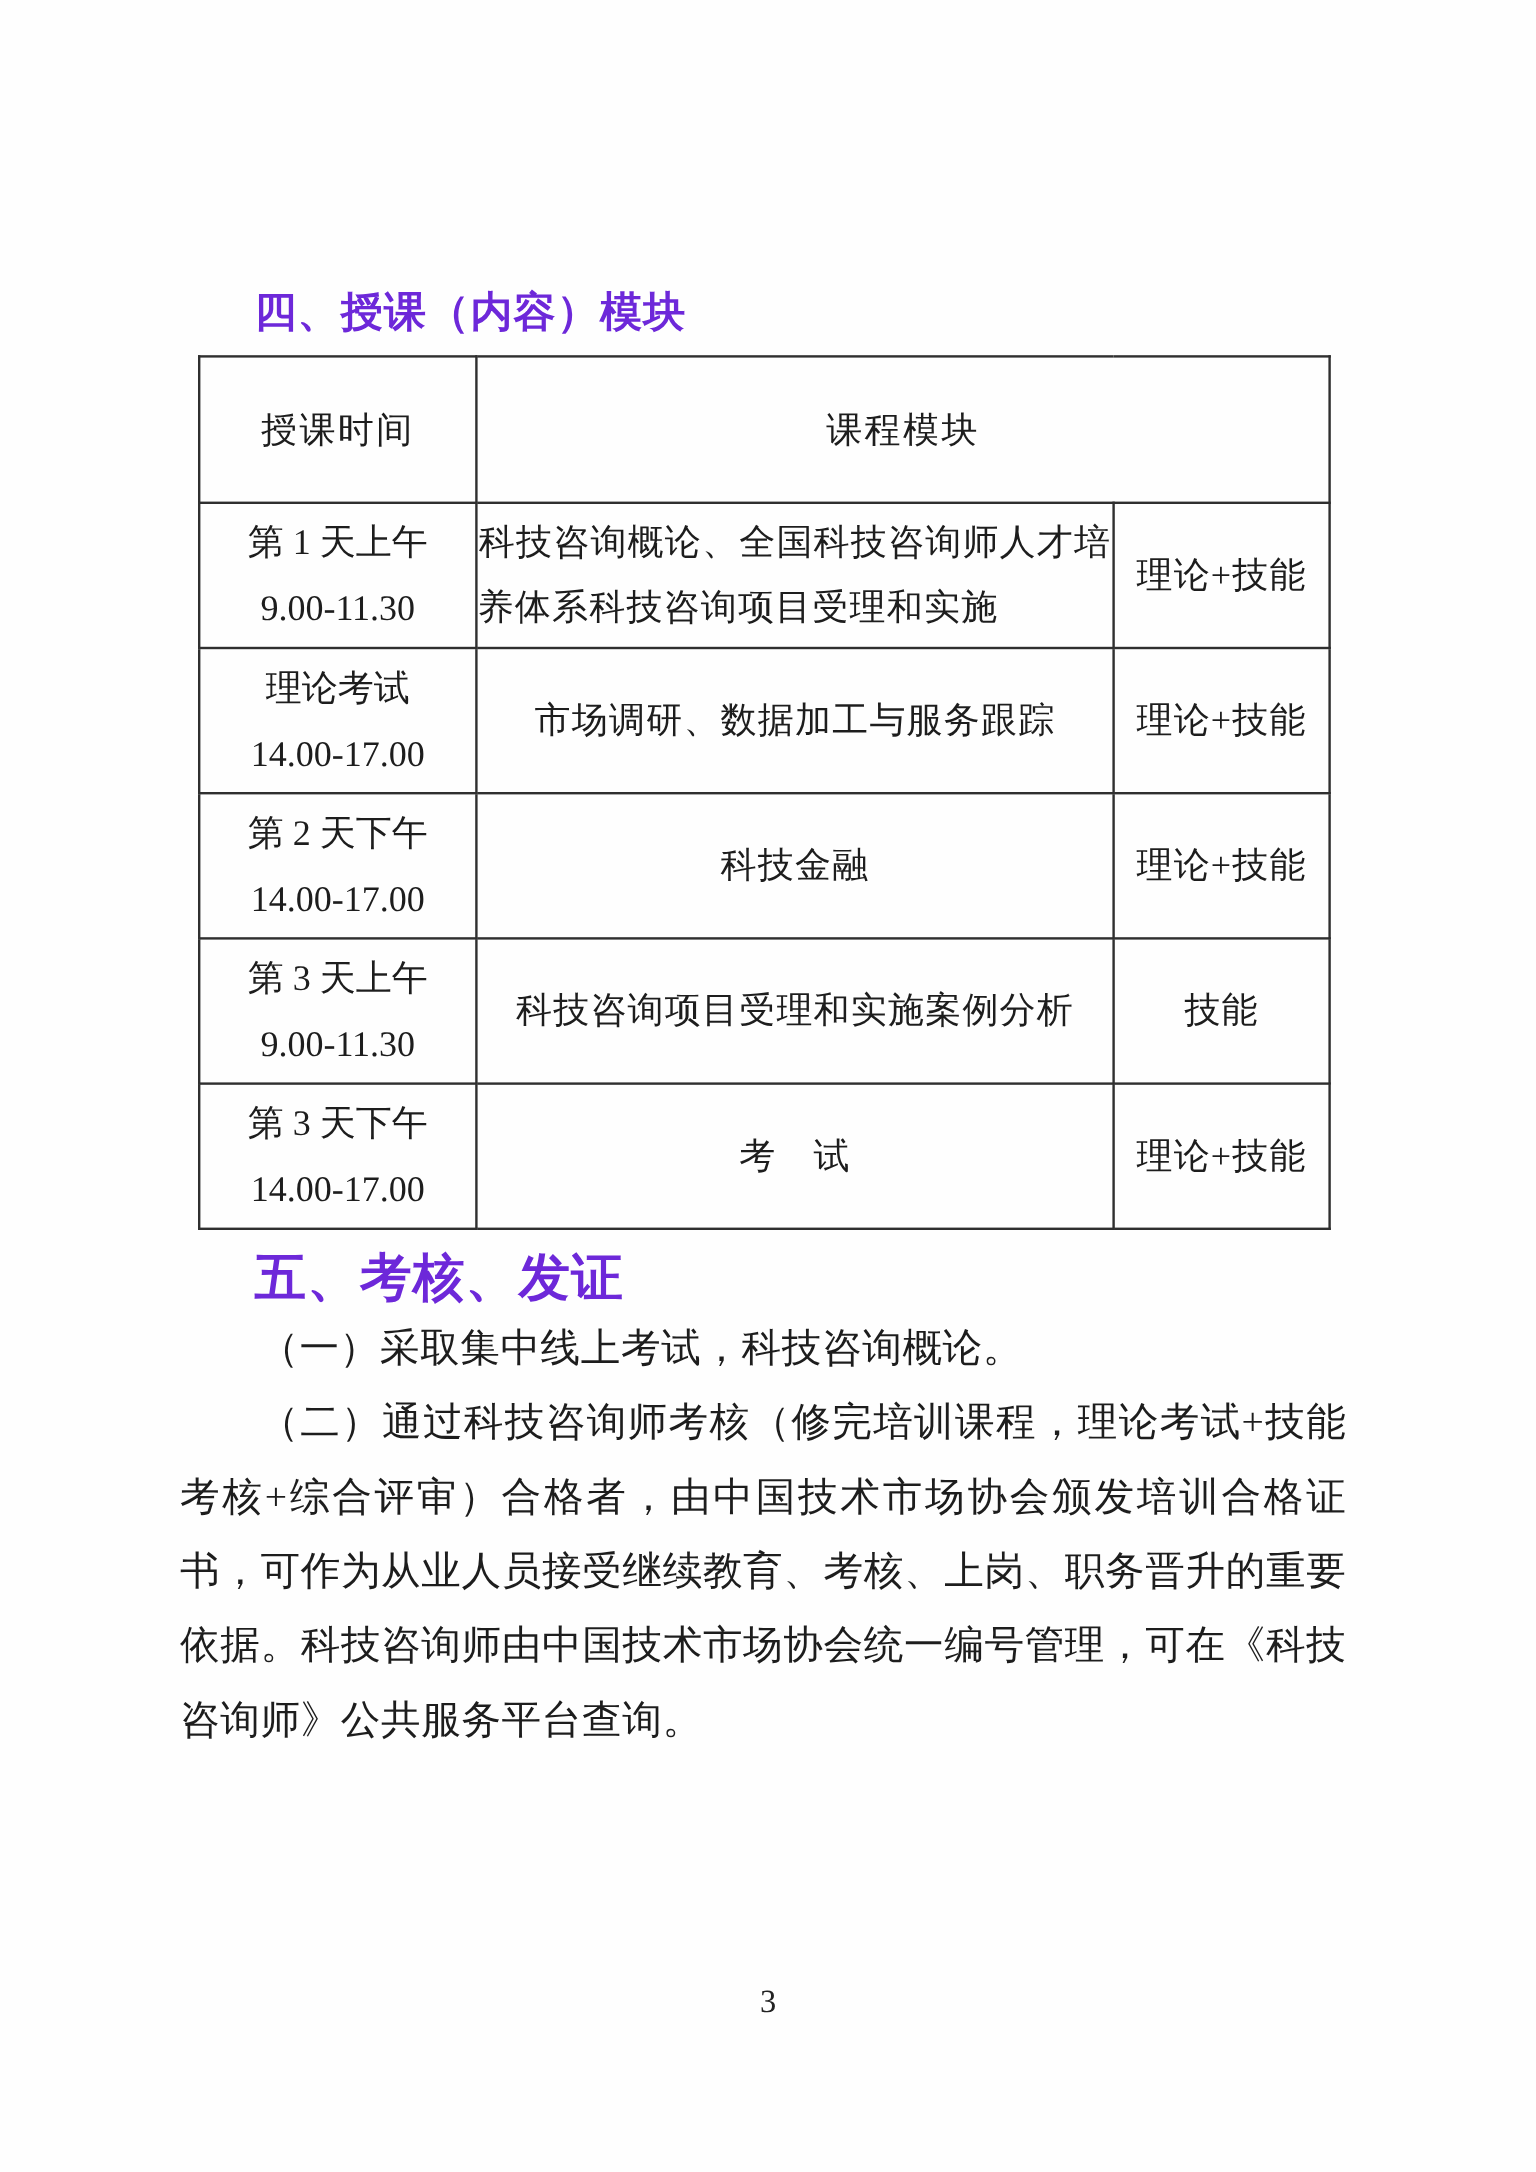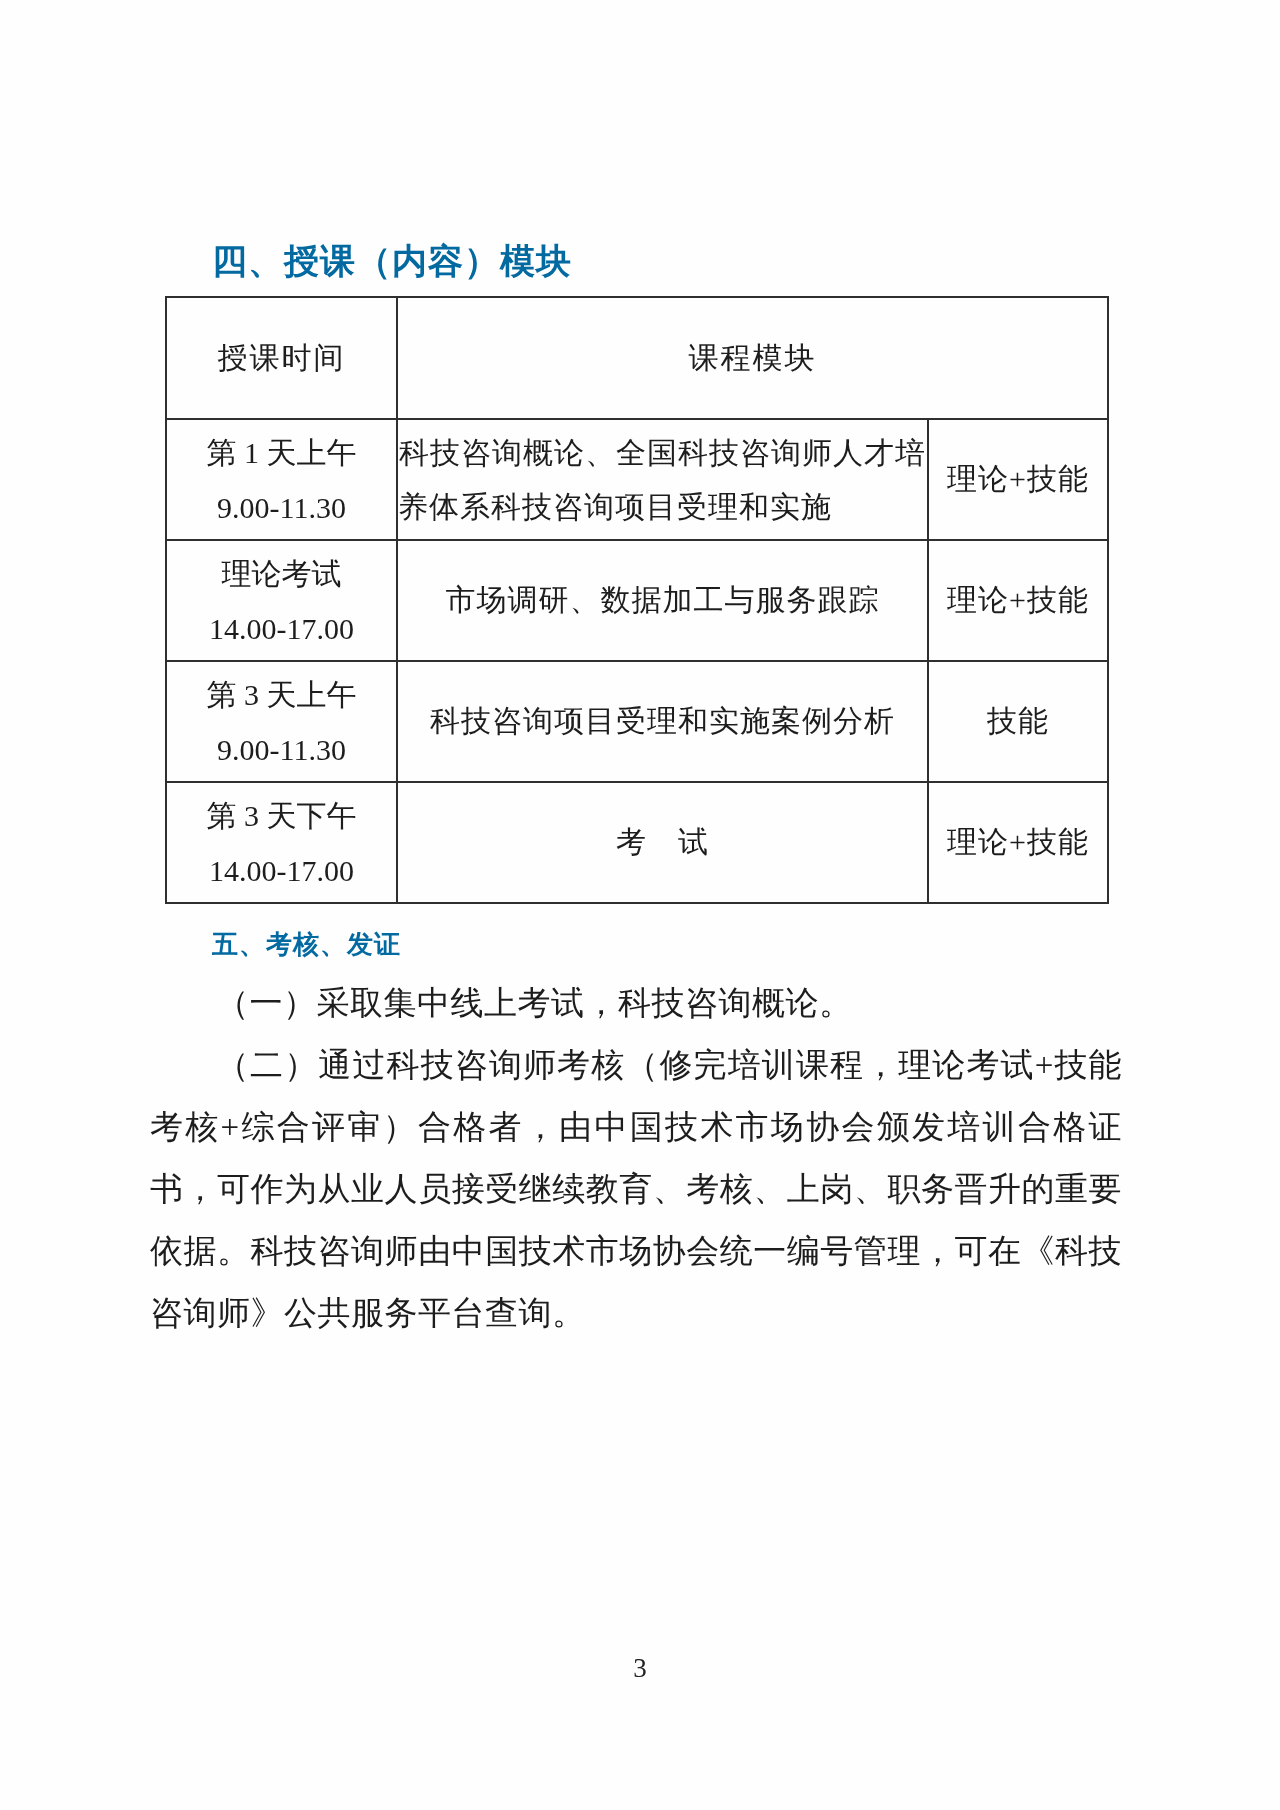--- a/index.html
+++ b/index.html
@@ -8,21 +8,21 @@
     width:1280px; height:1810px;
     margin:0 auto;
     background:#fefefe;
     color:#1d1d1d;
     font-family:"Liberation Serif", serif;
     overflow:hidden;
   }
   h1.sec-heading, h2.sec-heading {
     font-family:"Liberation Sans", sans-serif;
     font-weight:bold;
-    color:#0369a1;
+    color:#6d28d9;
   }
   h1.sec-heading {
     margin:0 0 0 212px;
     padding-top:238px;
     font-size:35px;
     line-height:46px;
     letter-spacing:1px;
   }
   table.schedule {
     border-collapse:collapse;
@@ -47,21 +47,21 @@
   td.time-cell .day, td.time-cell .hours { line-height:55px; }
   td.course-cell { padding:0 14px; letter-spacing:1px; }
   td.course-first {
     text-align:justify;
     text-align-last:left;
     line-height:54px;
   }
   td.type-cell { letter-spacing:1px;border-radius:25px; }
   h2.sec-heading {
     margin:18px 0 6px 212px;
-    font-size:26px;
+    font-size:43px;
     line-height:44px;
     letter-spacing:1px;
   }
   p.body-par {
     margin:0 0 0 150px;
     width:972px;
     font-size:33px;
     line-height:62px;
     text-indent:2em;
     text-align:justify;
@@ -107,20 +107,28 @@
       <tr class="data-row">
         <td class="time-cell">
           <div class="day">理论考试</div>
           <div class="hours">14.00-17.00</div>
         </td>
         <td class="course-cell">市场调研、数据加工与服务跟踪</td>
         <td class="type-cell">理论+技能</td>
       </tr>
 
 
+      <tr class="data-row">
+        <td class="time-cell">
+          <div class="day">第 2 天下午</div>
+          <div class="hours">14.00-17.00</div>
+        </td>
+        <td class="course-cell">科技金融</td>
+        <td class="type-cell">理论+技能</td>
+      </tr>
 
       <tr class="data-row">
         <td class="time-cell">
           <div class="day">第 3 天上午</div>
           <div class="hours">9.00-11.30</div>
         </td>
         <td class="course-cell">科技咨询项目受理和实施案例分析</td>
         <td class="type-cell">技能</td>
       </tr>
 

